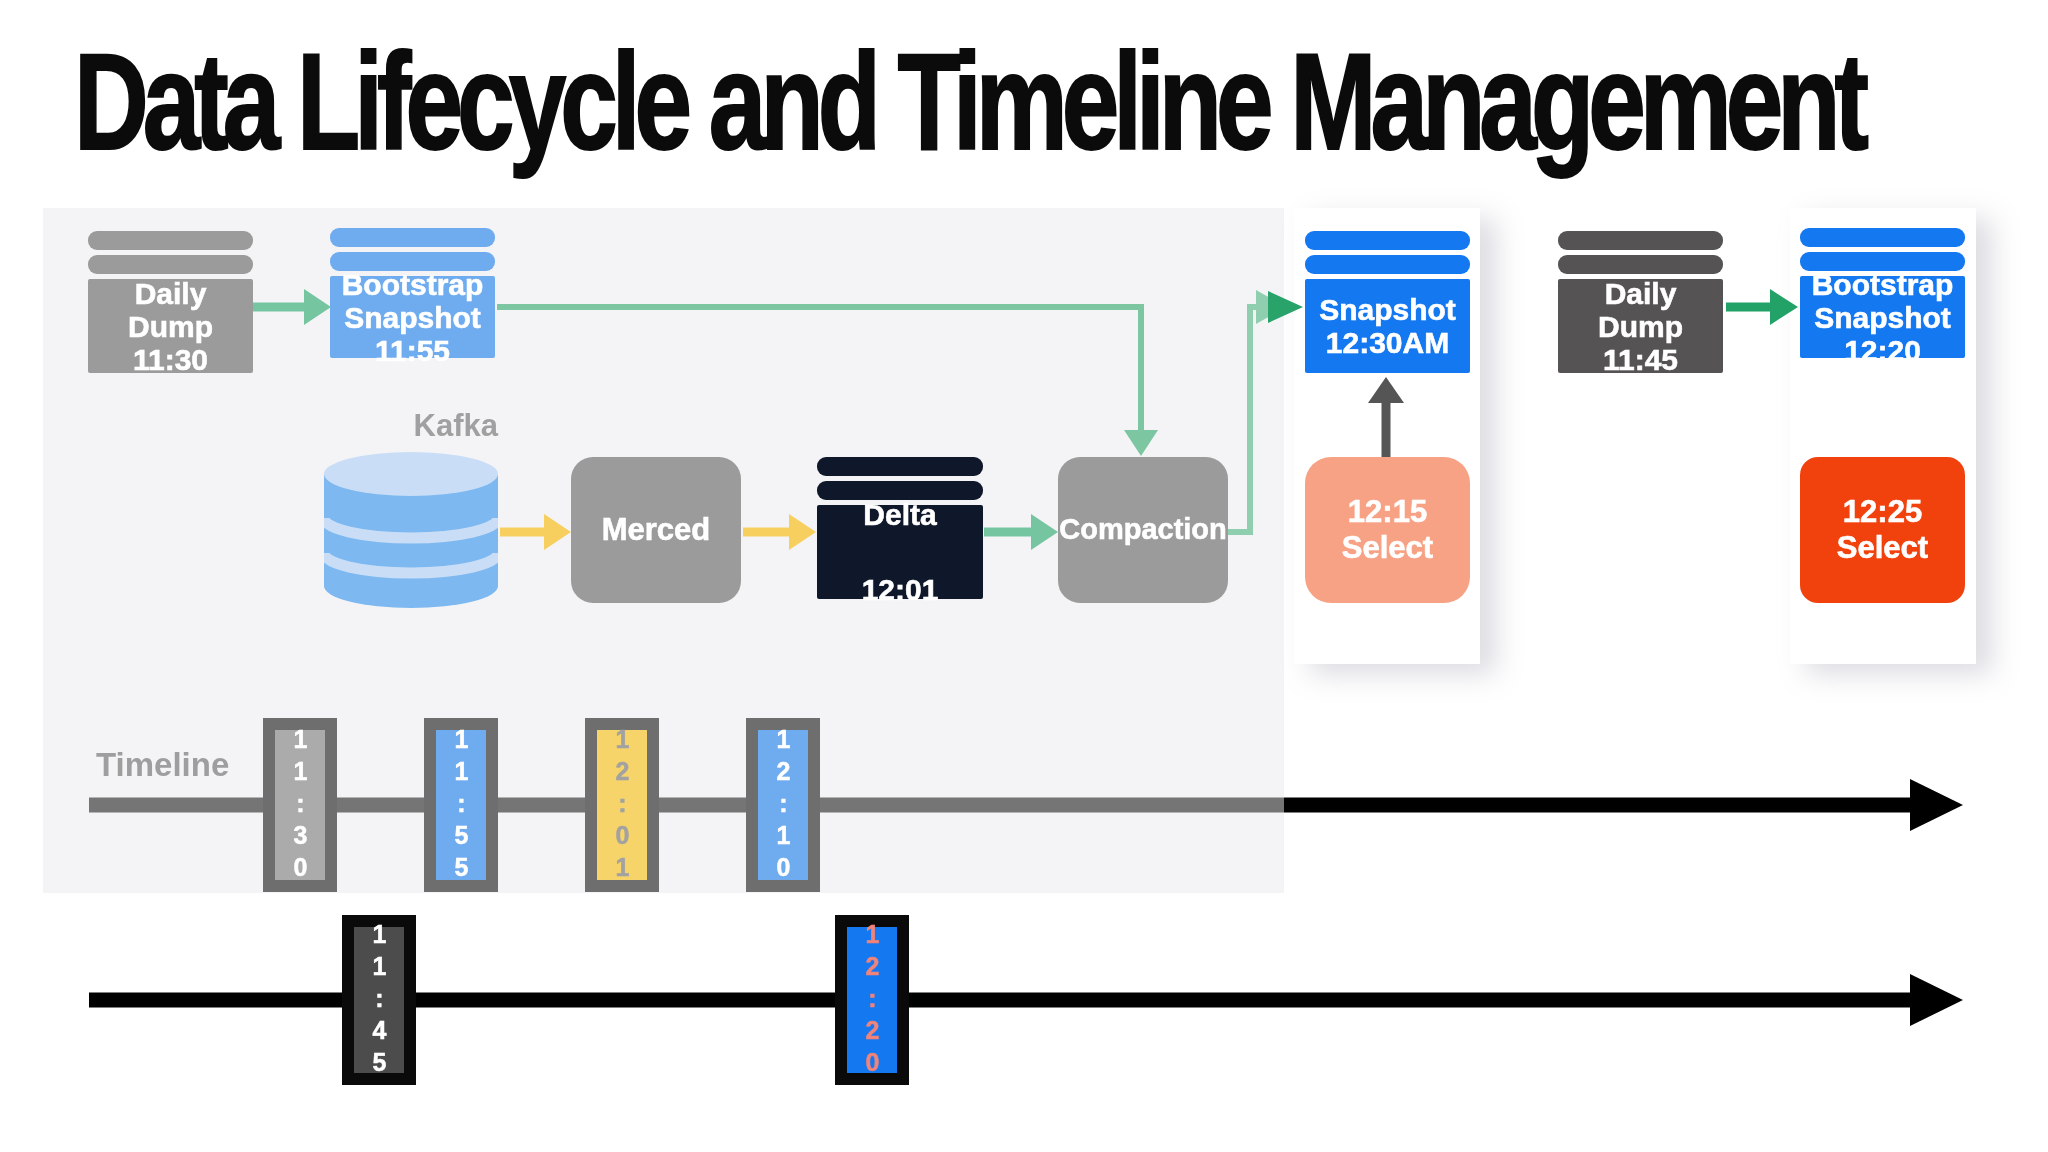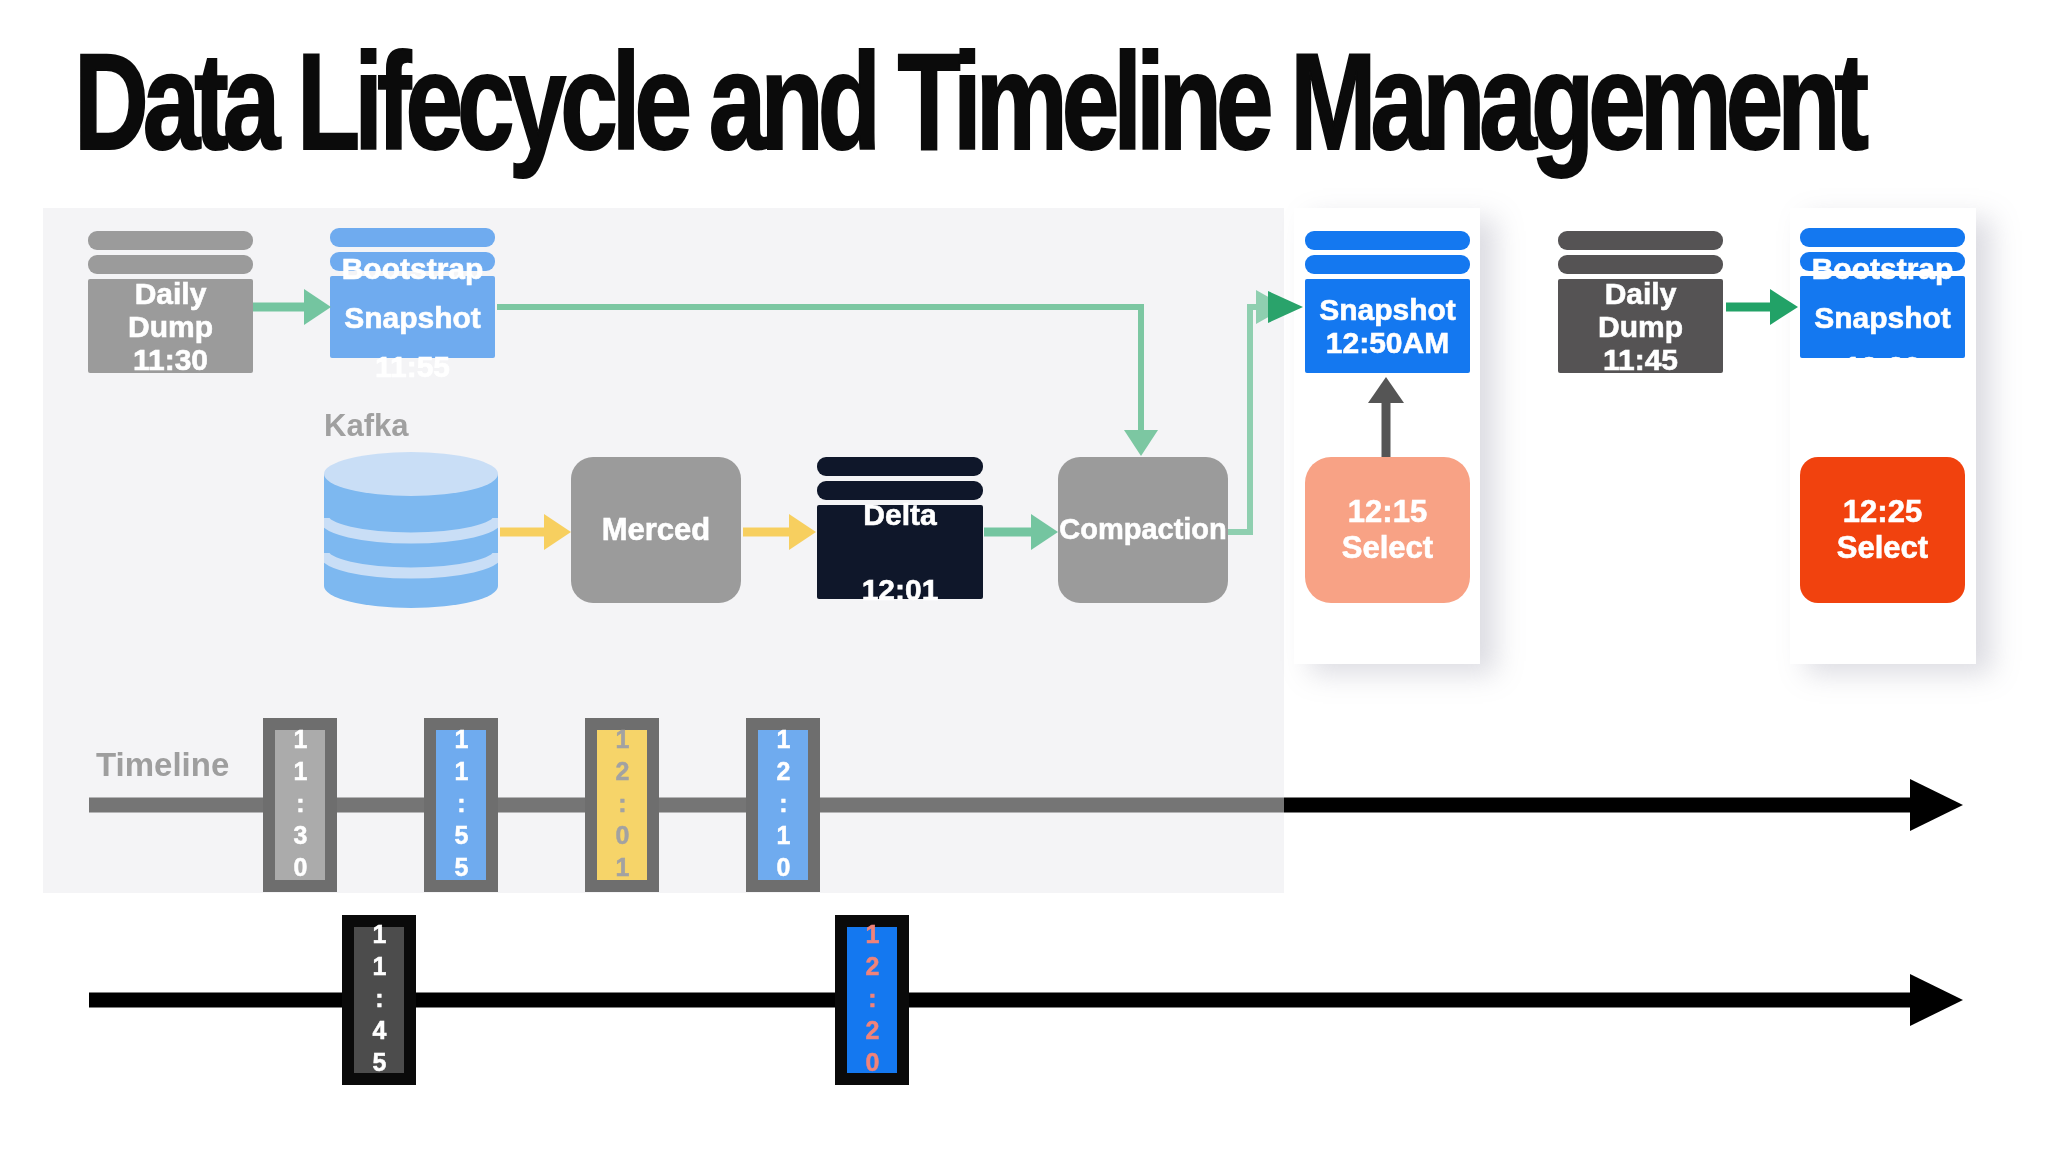--- a/index.html
+++ b/index.html
@@ -24,42 +24,42 @@
 
   
   .stack { position:absolute; width:165px; z-index:3; }
   .stack .bar { height:19px; border-radius:9px; margin-bottom:5px; }
   .stack .body {
     border-radius:2px; display:flex; flex-direction:column;
     align-items:center; justify-content:center;
     color:#fff; font-weight:800; font-size:30px; line-height:1.1;
     -webkit-text-stroke:.6px currentColor; text-align:center;
   }
-  .h94 { height:94px; } .h106 { height:82px;gap:16px; }
+  .h94 { height:94px; } .h106 { height:82px; }
 
   
   .plain {
     position:absolute; z-index:3; border-radius:22px;
     display:flex; flex-direction:column; align-items:center; justify-content:center;
     color:#fff; font-weight:800; font-size:31px; line-height:1.15;
     -webkit-text-stroke:.6px currentColor; text-align:center;
   }
 
   
   .c-gray   { background:#9b9b9b; }
   .c-lblue  { background:#6fabef; }
   .c-blue   { background:#1478f0; }
   .c-dark   { background:#555354; }
   .c-yellow { background:#0f172a;gap:42px; }
   .c-salmon { background:#f8a285; }
   .c-orange { background:#f1420e; }
 
   
   .kafka-label {
-    position:absolute; left:324px; top:408px; width:174px; text-align:left;
+    position:absolute; left:324px; top:408px; width:174px; text-align:right;
     font-size:31px; font-weight:800; color:#a0a0a0; z-index:3;
   }
   .timeline-label {
     position:absolute; left:96px; top:746px;
     font-size:33px; font-weight:800; color:#9e9e9e; z-index:3;
   }
 
   .kafka-svg { position:absolute; left:324px; top:450px; z-index:3; }
 
   
@@ -110,21 +110,21 @@
       <span>Snapshot</span>
       <span>11:55</span>
     </div>
   </div>
 
   <div class="stack" style="left:1305px; top:231px;">
     <div class="bar c-blue"></div>
     <div class="bar c-blue"></div>
     <div class="body c-blue h94">
       <span>Snapshot</span>
-      <span>12:50AM</span>
+      <span>12:30AM</span>
     </div>
   </div>
 
   <div class="stack" style="left:1558px; top:231px;">
     <div class="bar c-dark"></div>
     <div class="bar c-dark"></div>
     <div class="body c-dark h94">
       <span>Daily Dump</span>
       <span>11:45</span>
     </div>

